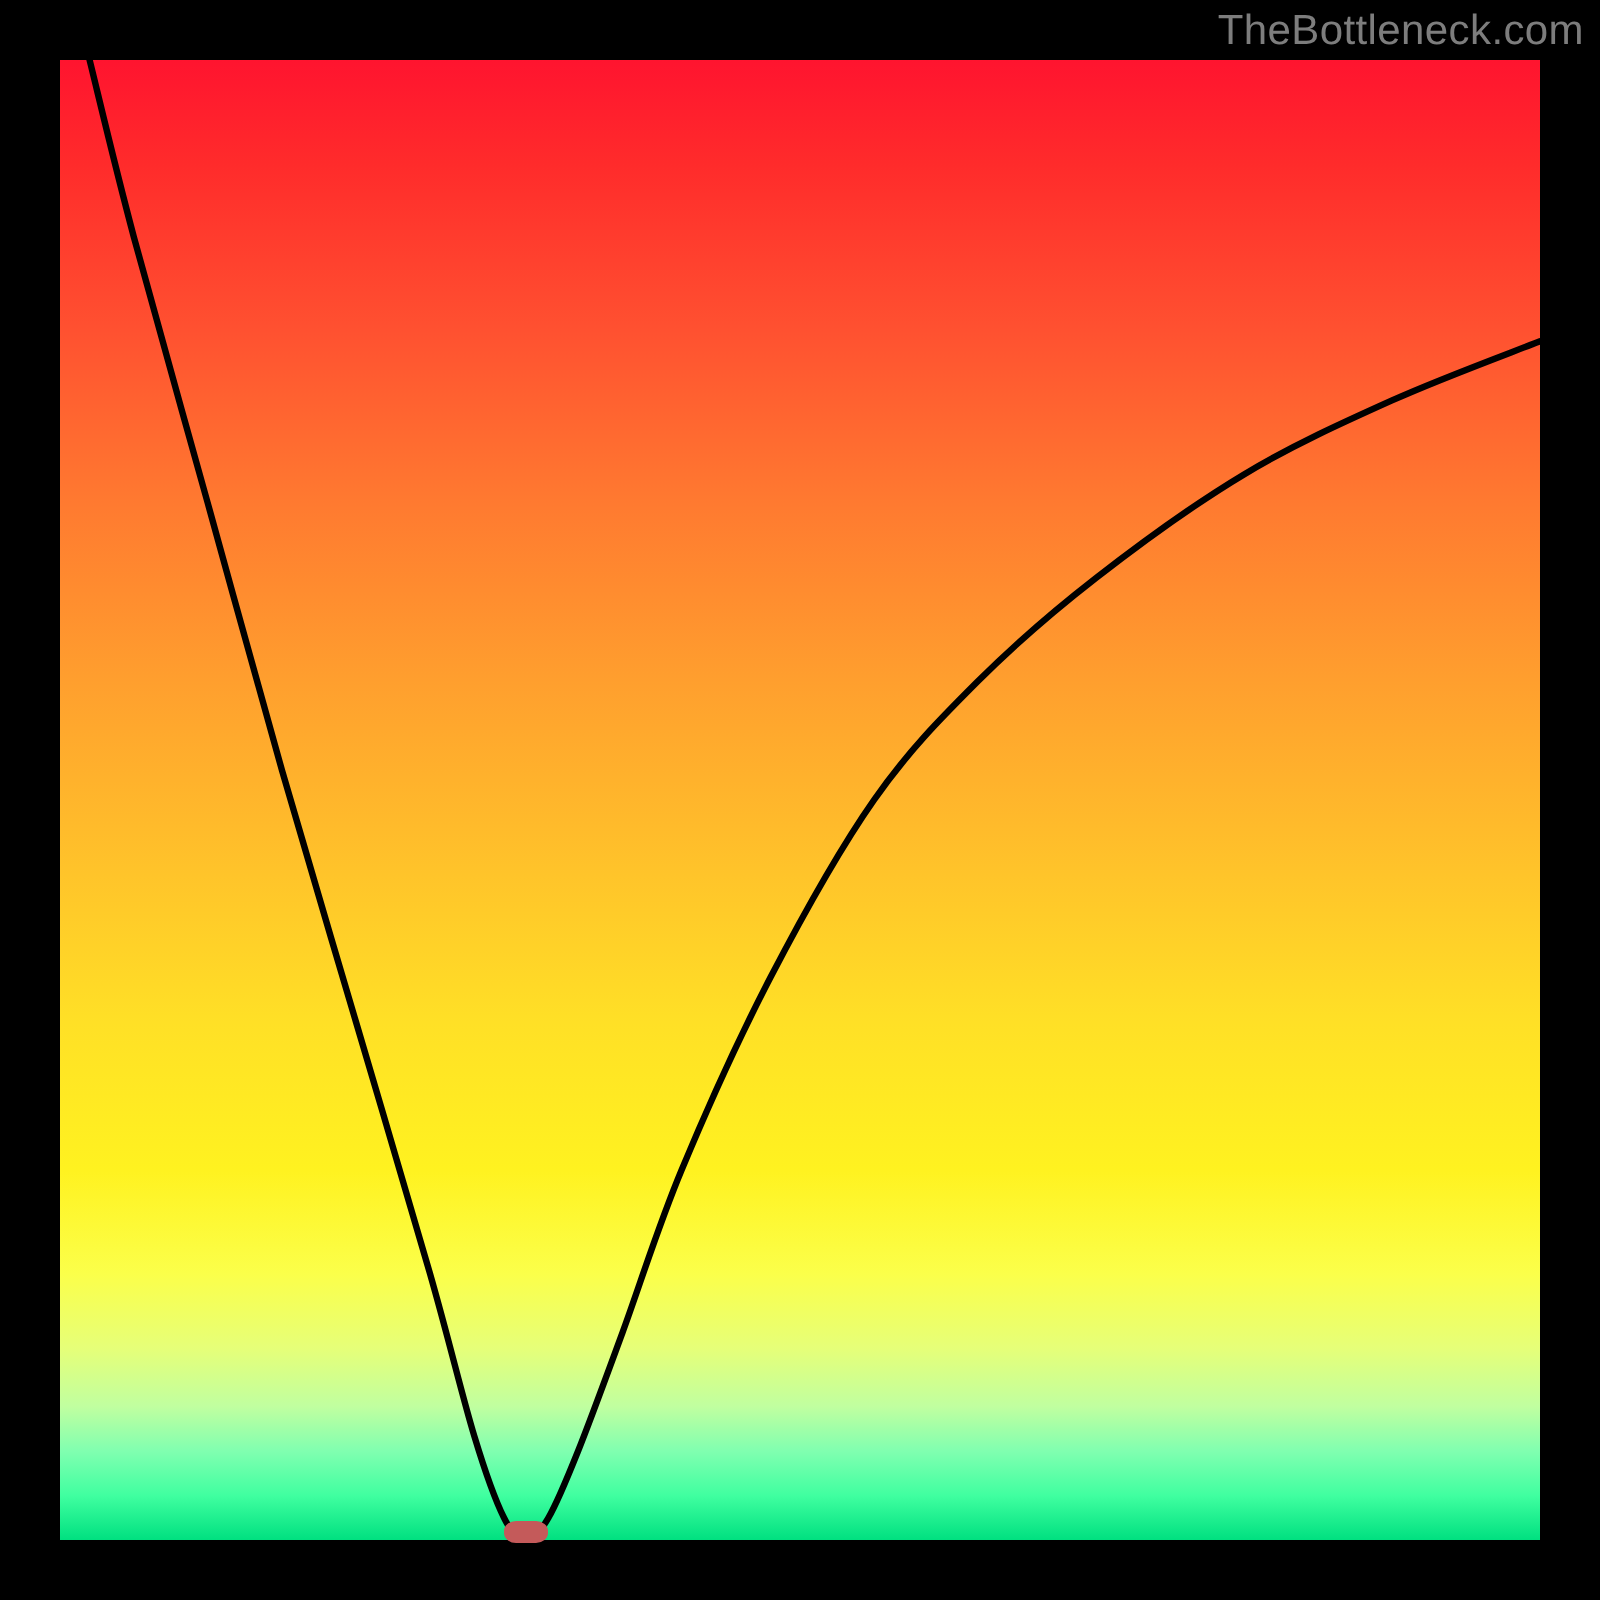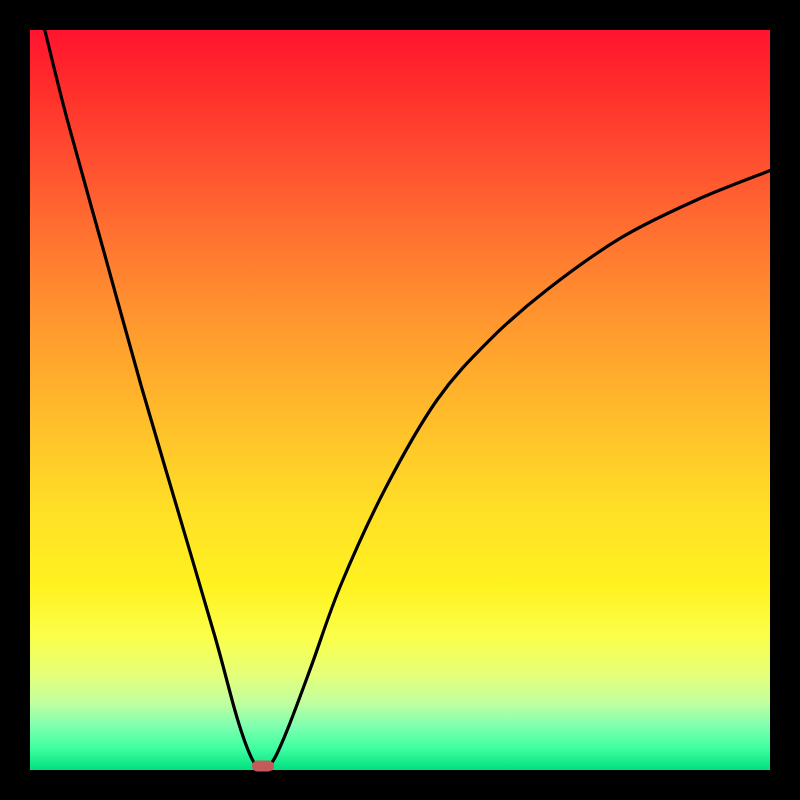--- a/index.html
+++ b/index.html
@@ -65,19 +65,20 @@
     height: 11px;
     border-radius: 6px / 5px;
     background: #c45a5a;
     transform: translate(-50%, -50%);
   }
 </style>
 </head>
 <body>
 
 <div class="frame">
+  <div class="watermark">TheBottleneck.com</div>
   <div class="plot-area">
     <svg class="curve" viewBox="0 0 740 740" preserveAspectRatio="none">
       <path id="curve-path" fill="none" stroke="#000" stroke-width="3.2" stroke-linecap="round" d="M 14.80 0.00 C 18.50 14.80, 27.13 51.80, 37.00 88.80 C 46.87 125.80, 61.67 177.60, 74.00 222.00 C 86.33 266.40, 98.67 312.03, 111.00 355.20 C 123.33 398.37, 135.67 439.07, 148.00 481.00 C 160.33 522.93, 175.13 572.27, 185.00 606.80 C 194.87 641.33, 201.03 667.85, 207.20 688.20 C 213.37 708.55, 217.68 720.27, 222.00 728.90 C 226.32 737.53, 229.40 740.00, 233.10 740.00 C 236.80 740.00, 239.88 736.30, 244.20 728.90 C 248.52 721.50, 252.83 711.02, 259.00 695.60 C 265.17 680.18, 272.57 659.83, 281.20 636.40 C 289.83 612.97, 298.47 584.60, 310.80 555.00 C 323.13 525.40, 339.17 489.63, 355.20 458.80 C 371.23 427.97, 389.73 394.67, 407.00 370.00 C 424.27 345.33, 440.30 329.30, 458.80 310.80 C 477.30 292.30, 495.80 276.27, 518.00 259.00 C 540.20 241.73, 567.33 222.00, 592.00 207.20 C 616.67 192.40, 641.33 181.30, 666.00 170.20 C 690.67 159.10, 727.67 145.53, 740.00 140.60"></path>
     </svg>
     <div class="marker" id="min-marker" style="left: 233.1px; top: 736.3px;"></div>
   </div>
 </div>
 
 </body></html>

